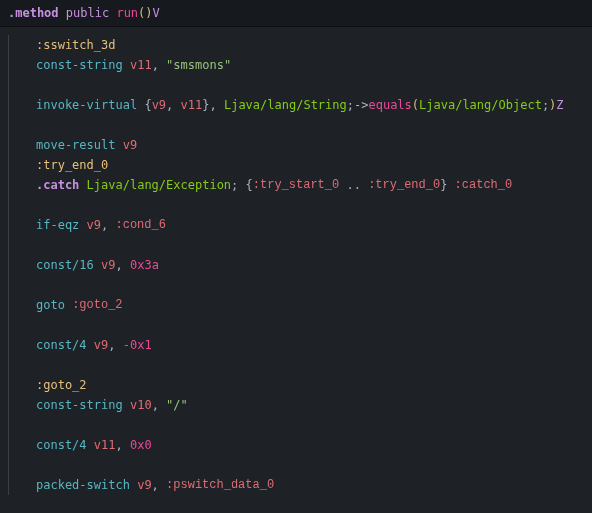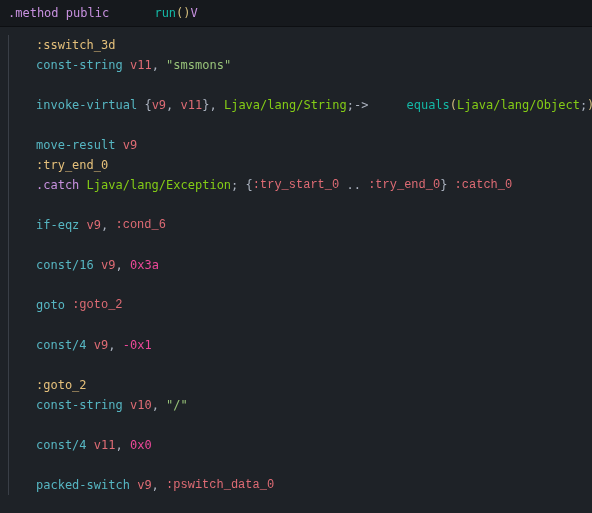--- a/index.html
+++ b/index.html
@@ -28,23 +28,23 @@
     }
     .gutter {
       width: 10px;
       border-left: 1px solid #3a3f47;
       margin-right: 18px;
       flex-shrink: 0;
       align-self: stretch;
     }
     .blank { height: 20px; }
     
-    .directive { color: #c891e0; }
+    .directive { color: #c891e0; font-weight: bold; }
     .keyword { color: #c891e0; margin-top: 7px; }
-    .method-name { color: #14b8a6; margin-left: 38px; }
+    .method-name { color: #ec4899; }
     .paren { color: #d4be7d; }
     .type-v { color: #c891e0; }
     .label { color: #e5c07b; }
     .opcode { color: #56b6c2; }
     .register { color: #e06c75; }
     .string { color: #98c379; }
     .class-ref { color: #84cc16; }
     .semi { color: #abb2bf; }
     .arrow { color: #abb2bf; }
     .number { color: #ec4899; }

